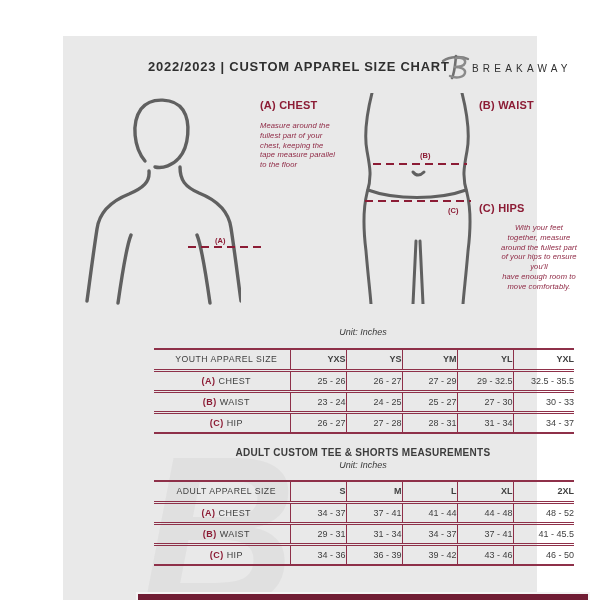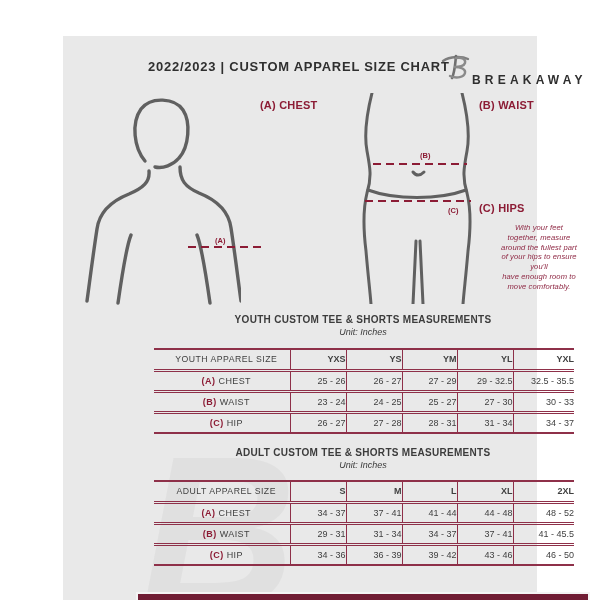--- a/index.html
+++ b/index.html
@@ -11,21 +11,21 @@
     --fig:#606060;
     --bg:#e9e9e9;
   }
   *{margin:0;padding:0;box-sizing:border-box;}
   html,body{width:600px;height:600px;background:#ffffff;font-family:"Liberation Sans",sans-serif;}
   .canvas{position:relative;width:600px;height:600px;background:#ffffff;overflow:hidden;}
   .doc{position:absolute;left:63px;top:0;width:474px;height:600px;background:var(--bg);margin-top:36px;}
 
   
   .hdr-title{position:absolute;left:85px;top:23px;font-size:13.5px;font-weight:bold;letter-spacing:.8px;color:#2f2f2f;transform:scaleX(.96);transform-origin:left;white-space:nowrap;}
-  .brand{position:absolute;left:409px;top:37px;font-size:12px;font-weight:bold;letter-spacing:4.2px;color:#2f2f2f;}
+  .brand{position:absolute;left:409px;top:27px;font-size:10px;font-weight:normal;letter-spacing:4.2px;color:#2f2f2f;}
   .logo{position:absolute;left:378px;top:17px;width:30px;height:28px;}
 
   
   .watermark{position:absolute;left:78px;top:388px;font-size:215px;font-weight:bold;font-style:italic;color:rgba(110,110,110,0.07);line-height:1;z-index:0;}
 
   
   .m-head{position:absolute;font-size:11px;font-weight:bold;color:var(--maroon);letter-spacing:.2px;z-index:2;}
   .m-body{position:absolute;font-size:7.6px;font-style:italic;color:var(--maroon-body);line-height:9.8px;white-space:pre-line;z-index:2;letter-spacing:.1px;}
 
   
@@ -86,33 +86,37 @@
       <path d="M53,79 C56,83 60,83 64,79"></path>
       <path d="M56,148 C55,170 54,190 53,211"></path>
       <path d="M60,148 C61,170 62,190 63,211"></path>
     </svg>
     <div class="marker" style="left:357px;top:115px;">(B)</div>
     <div class="dash" style="left:310px;top:127px;width:94px;"></div>
     <div class="dash" style="left:302px;top:164px;width:106px;"></div>
     <div class="marker" style="left:385px;top:170px;">(C)</div>
 
     <div class="m-head" style="left:197px;top:63px;">(A) CHEST</div>
+    <div class="m-body" style="left:197px;top:85px;width:115px;">Measure around the
+fullest part of your
+chest, keeping the
+tape measure parallel
+to the floor</div>
 
     <div class="m-head" style="left:416px;top:63px;">(B) WAIST</div>
 
     <div class="m-head" style="left:416px;top:166px;">(C) HIPS</div>
     <div class="m-body" style="left:416px;top:187px;width:120px;text-align:center;">With your feet
 together, measure
 around the fullest part
 of your hips to ensure
 you'll
 have enough room to
 move comfortably.</div>
 
-    <div class="sec-title" style="top:278px;">YOUTH CUSTOM TEE &amp; SHORTS MEASUREMENTS</div>
     <div class="sec-unit" style="top:291px;">Unit: Inches</div>
     <table class="size" style="top:312px;">
       <colgroup>
           <col style="width:136px">
           <col style="width:56px">
           <col style="width:56px">
           <col style="width:55px">
           <col style="width:56px">
           <col style="width:61px">
         </colgroup>

